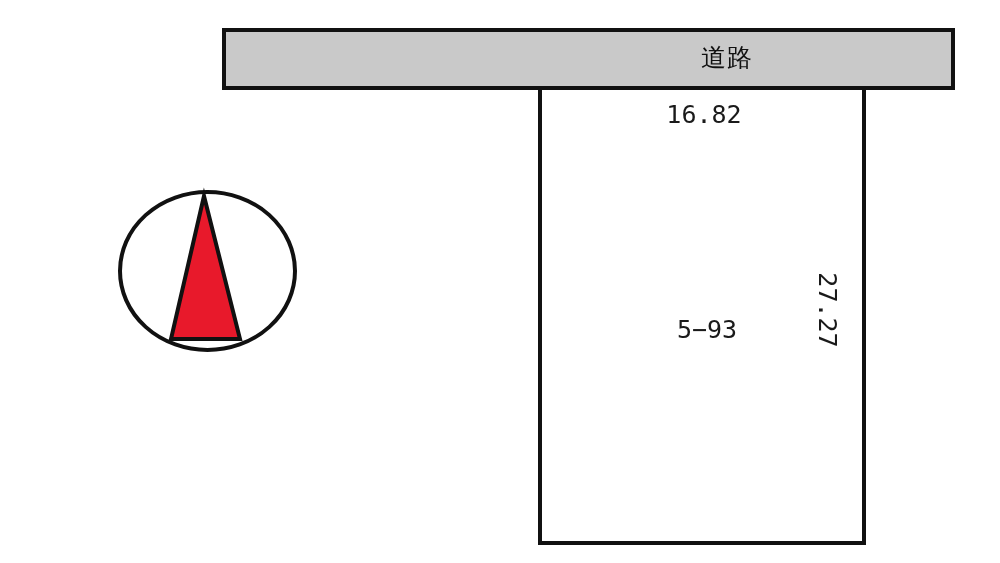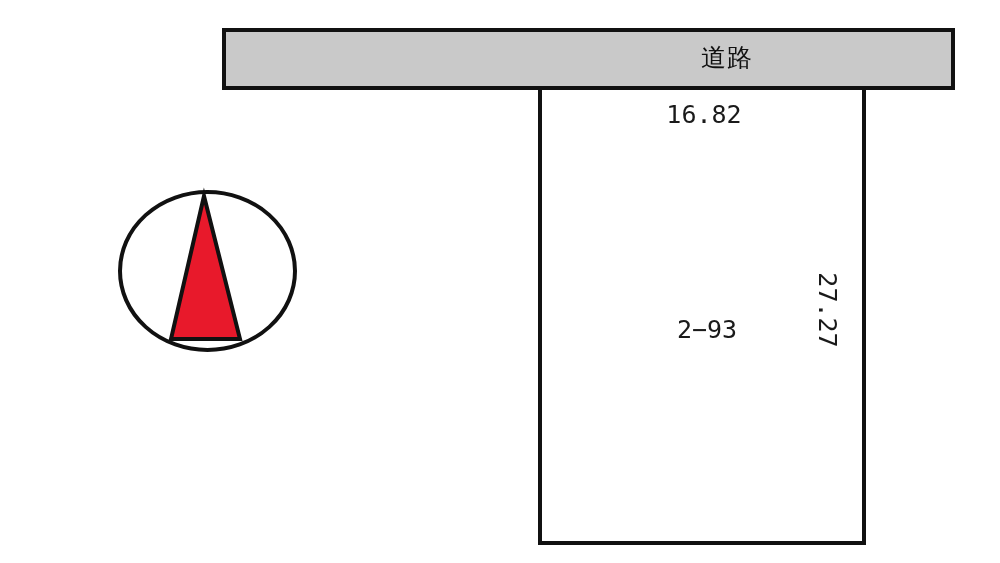--- a/index.html
+++ b/index.html
@@ -87,21 +87,21 @@
 <div class="canvas">
 
   <div class="road-bar">
     <span class="road-label">道路</span>
   </div>
 
   <div class="parcel"></div>
 
   <span class="dim dim-top">16.82</span>
 
-  <span class="lot-number">2−93</span>
+  <span class="lot-number">5−93</span>
 
   <span class="dim dim-right">27.27</span>
 
   <svg class="north-svg" viewBox="0 0 200 175" xmlns="http://www.w3.org/2000/svg">
     <ellipse cx="99.5" cy="86" rx="87.5" ry="79" fill="none" stroke="#111111" stroke-width="4"></ellipse>
     <polygon points="96,11 63,154 132,154" stroke="#111111" stroke-width="4" stroke-miterlimit="12" stroke-linejoin="miter" fill="#e8192b"></polygon>
   </svg>
 
 </div>
 

